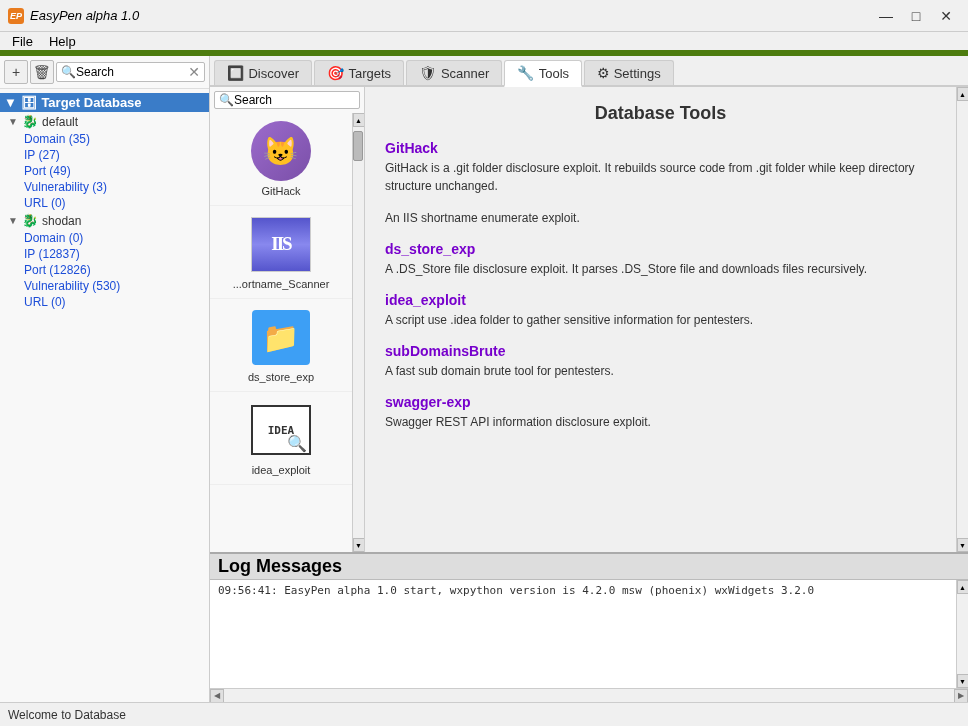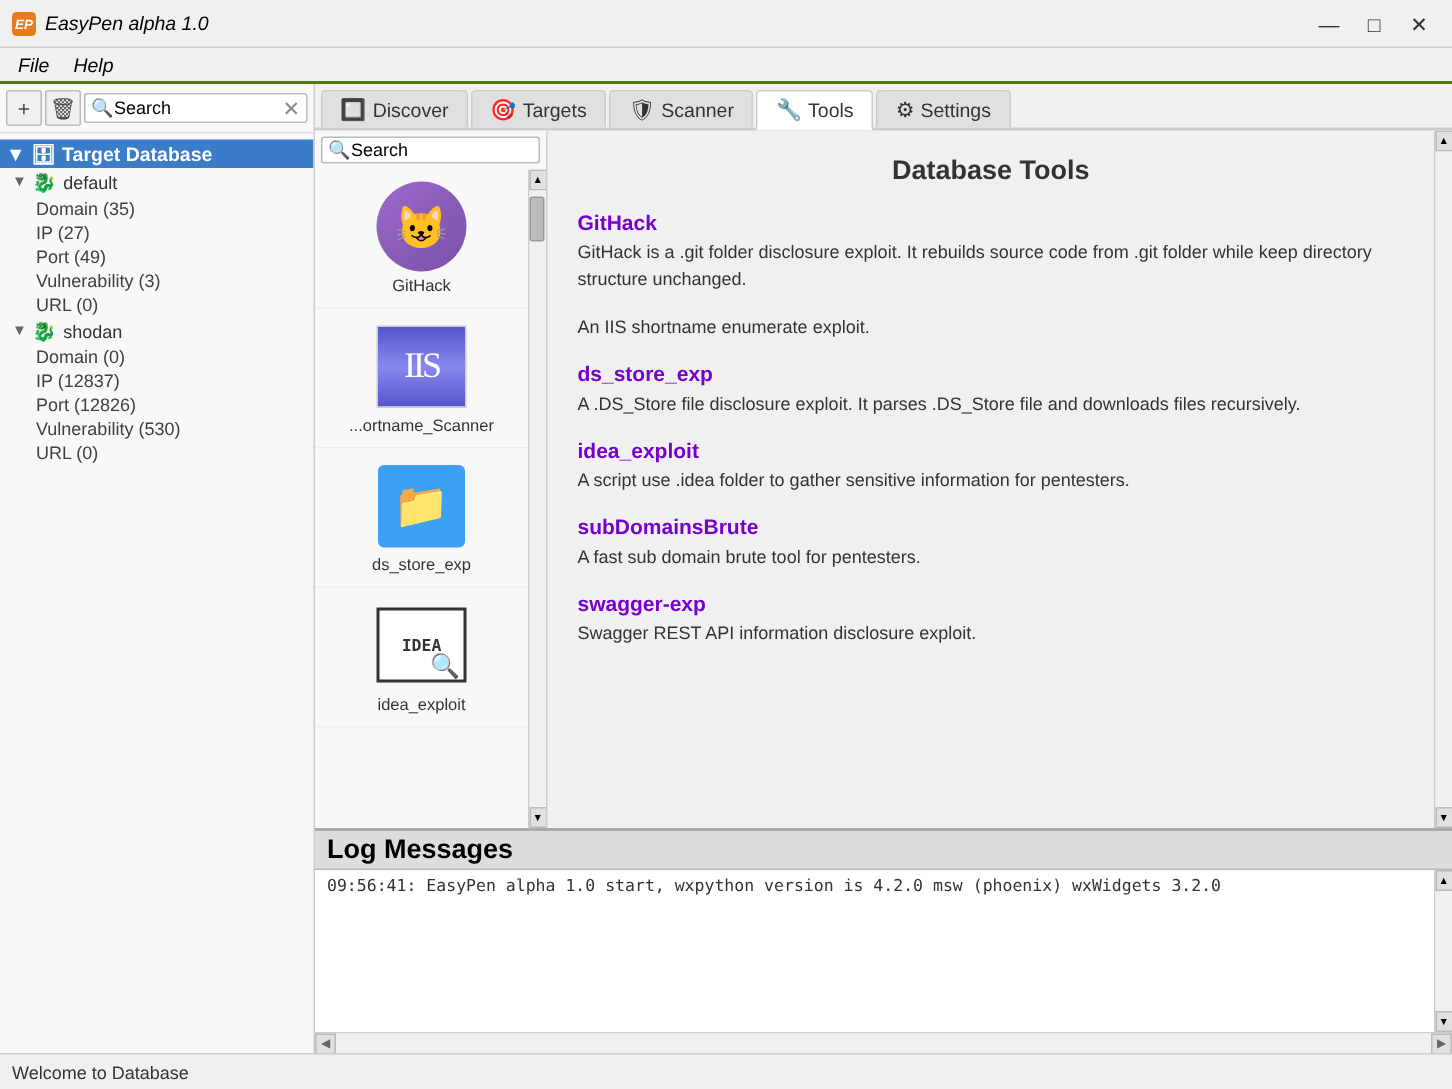--- a/index.html
+++ b/index.html
@@ -7,37 +7,37 @@
 
     
     .title-bar { background: #f0f0f0; height: 32px; display: flex; align-items: center; justify-content: space-between; padding: 0 8px; border-bottom: 1px solid #ccc; }
     .title-bar-left { display: flex; align-items: center; gap: 6px; font-style: italic; }
     .title-bar-icon { width: 16px; height: 16px; background: #e87b1e; border-radius: 3px; display: flex; align-items: center; justify-content: center; font-size: 9px; color: white; font-weight: bold; }
     .title-bar-title { font-size: 13px; color: #000; }
     .title-bar-controls { display: flex; gap: 2px; }
     .title-bar-btn { width: 28px; height: 24px; background: transparent; border: none; cursor: pointer; font-size: 14px; display: flex; align-items: center; justify-content: center; color: #333; }
 
     
-    .menu-bar { background: #f0f0f0; height: 24px; display: flex; align-items: center; padding: 0 4px; border-bottom: 2px solid #4d7c0f; font-style: italic; }
+    .menu-bar { background: #f0f0f0; height: 24px; display: flex; align-items: center; padding: 0 4px; border-bottom: 6px solid #4d7c0f; }
     .menu-item { padding: 2px 8px; cursor: pointer; font-size: 13px; }
 
     
     .main-layout { display: flex; height: calc(726px - 32px - 24px - 24px); }
 
     
     .left-panel { width: 210px; border-right: 1px solid #ccc; background: #f8f8f8; display: flex; flex-direction: column; }
     .left-toolbar { display: flex; align-items: center; gap: 2px; padding: 4px; border-bottom: 1px solid #ddd; }
     .toolbar-btn { width: 24px; height: 24px; border: 1px solid #bbb; background: #f0f0f0; cursor: pointer; display: flex; align-items: center; justify-content: center; font-size: 14px; color: #444; border-radius: 2px; }
     .search-box-left { display: flex; align-items: center; flex: 1; border: 1px solid #bbb; background: white; border-radius: 2px; padding: 1px 4px; }
     .search-box-left input { border: none; outline: none; font-size: 12px; flex: 1; background: transparent; }
     .search-clear-btn { cursor: pointer; color: #888; font-size: 14px; }
     .tree-area { flex: 1; overflow-y: auto; padding: 4px 0; }
     .tree-root { display: flex; align-items: center; gap: 4px; padding: 2px 4px; cursor: pointer; background: #3a7cc8; color: white; font-weight: bold; font-size: 13px; }
     .tree-group { padding: 2px 8px; cursor: pointer; font-size: 12px; color: #333; display: flex; align-items: center; gap: 4px; }
-    .tree-child { padding: 1px 24px; font-size: 12px; color: #404040; cursor: pointer; }
+    .tree-child { padding: 1px 24px; font-size: 12px; color: #1d4ed8; cursor: pointer; }
     .toggle-icon { font-size: 10px; color: #666; }
     .tree-node-icon { font-size: 13px; }
 
     
     .right-panel { flex: 1; display: flex; flex-direction: column; }
 
     
     .tab-bar { background: #f0f0f0; border-bottom: 2px solid #ccc; display: flex; align-items: flex-end; padding: 0 4px; padding-top: 4px; }
     .tab { display: flex; align-items: center; gap: 4px; padding: 4px 12px; cursor: pointer; font-size: 13px; border: 1px solid #ccc; border-bottom: none; background: #e0e0e0; margin-right: 2px; border-radius: 3px 3px 0 0; color: #333; }
     .tab.active { background: white; border-bottom: 2px solid white; margin-bottom: -2px; font-weight: 500; }
@@ -179,21 +179,21 @@
                 <div class="tool-thumb">
                   <div class="tool-thumb-githack">
                     <span class="cat-face">😺</span>
                   </div>
                 </div>
                 <span class="tool-name-label">GitHack</span>
               </div>
 
               <div class="tool-list-item">
                 <div class="tool-thumb">
-                  <div style="width:65px;height:55px;background:linear-gradient(180deg,#5555cc,#8888ee,#5555cc);display:flex;align-items:center;justify-content:center;font-size:24px;font-weight:normal;color:white;font-family:serif;letter-spacing:-2px;border:1px solid #ccc;">IIS</div>
+                  <div style="width:65px;height:55px;background:linear-gradient(180deg,#5555cc,#8888ee,#5555cc);display:flex;align-items:center;justify-content:center;font-size:19px;font-weight:bold;color:white;font-family:serif;letter-spacing:-2px;border:1px solid #ccc;">IIS</div>
                 </div>
                 <span class="tool-name-label">...ortname_Scanner</span>
               </div>
 
               <div class="tool-list-item">
                 <div class="tool-thumb">
                   <div style="width:58px;height:55px;background:#3d9ff5;display:flex;align-items:center;justify-content:center;font-size:30px;border-radius:4px;">📁</div>
                 </div>
                 <span class="tool-name-label">ds_store_exp</span>
               </div>

